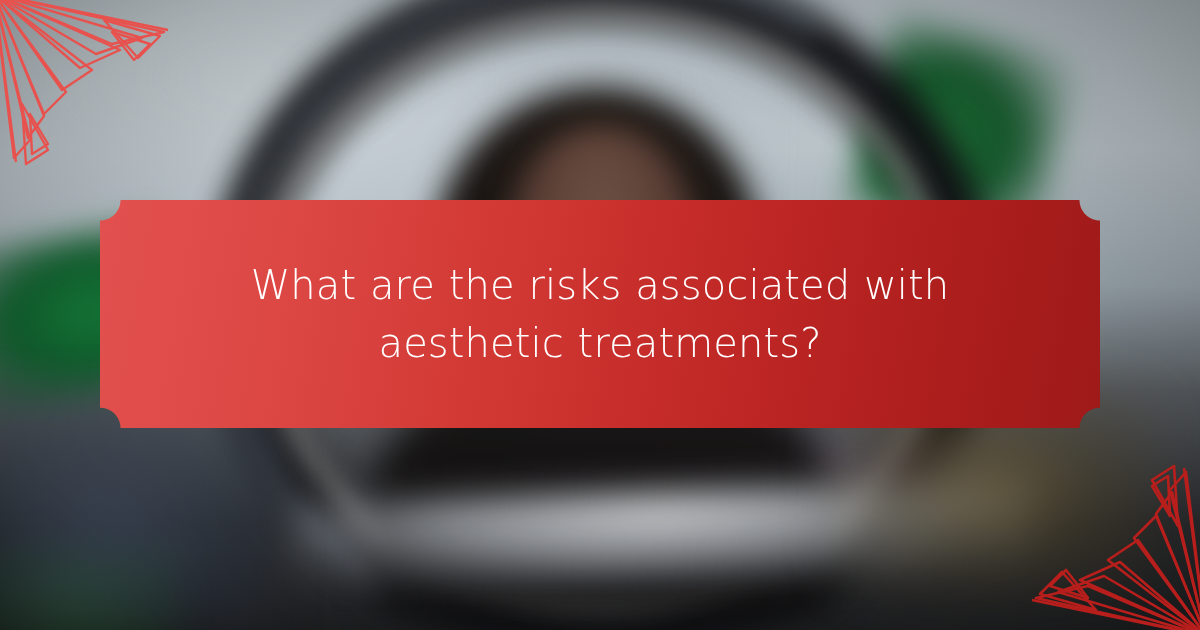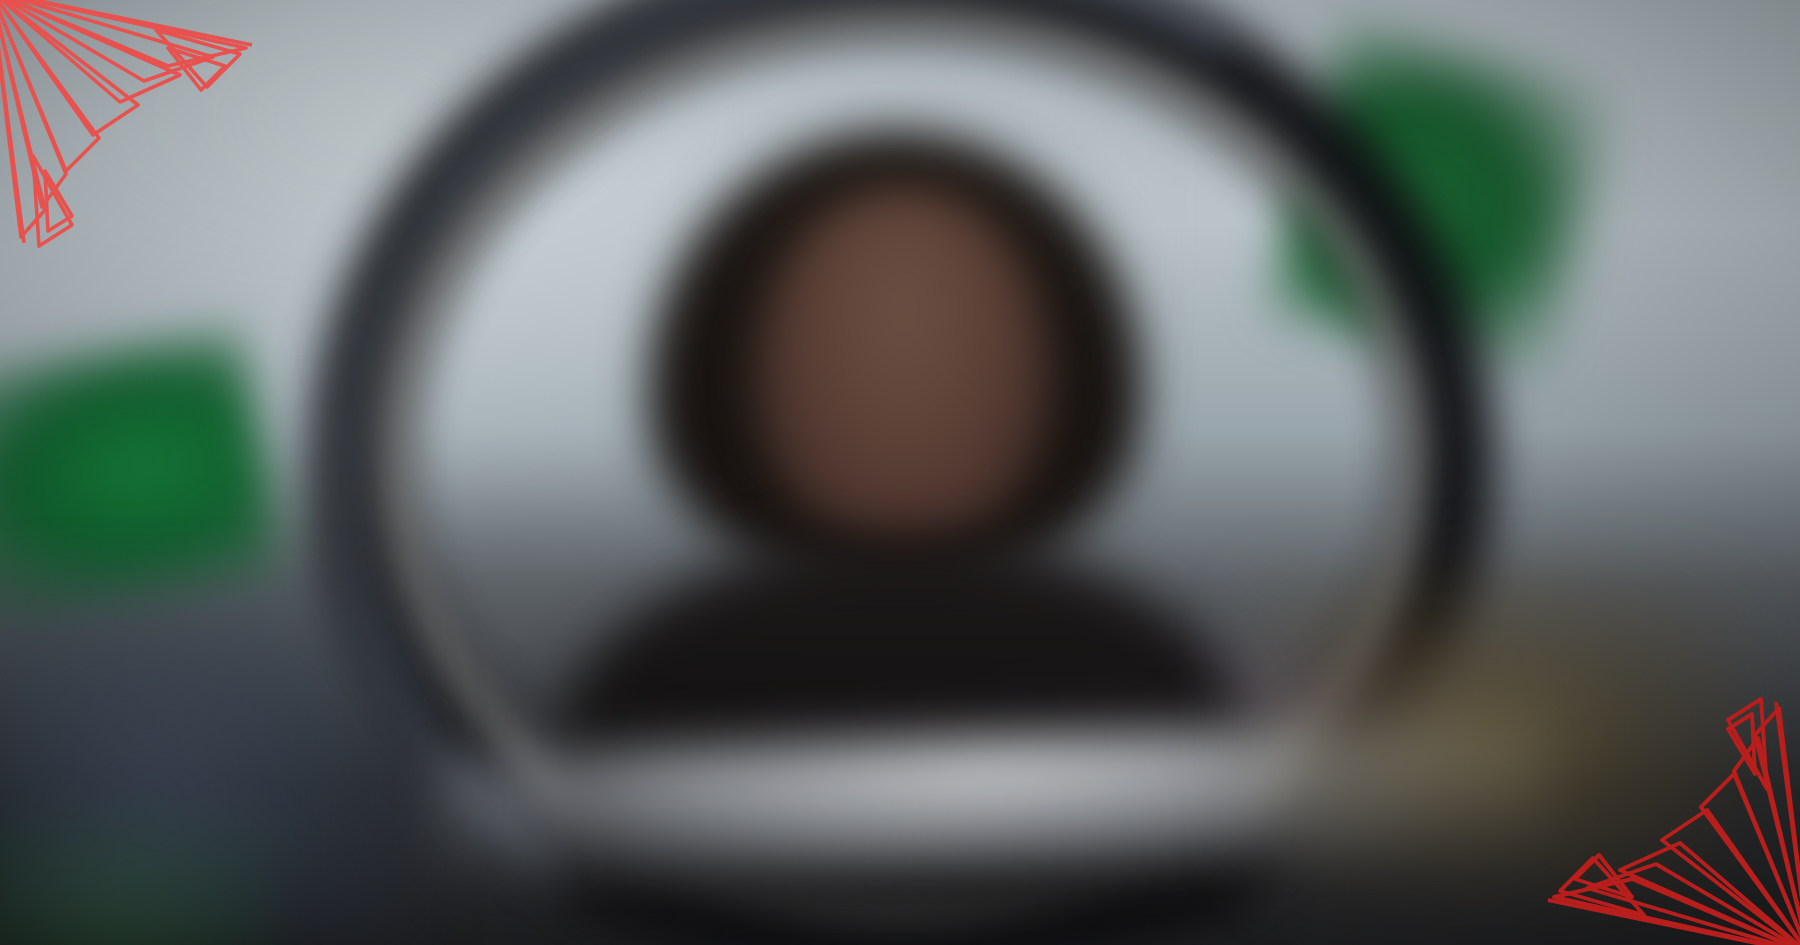--- a/index.html
+++ b/index.html
@@ -360,14 +360,17 @@
       <path d="M2 2 L38 148 L22 166 L2 2 Z"></path>
       <path d="M112 28 L168 44 L146 66 L112 28 Z"></path>
       <path d="M120 40 L158 52 L142 68 L120 40 Z"></path>
       <path d="M30 112 L56 158 L34 172 L30 112 Z"></path>
       <path d="M38 122 L56 152 L40 162 L38 122 Z"></path>
       <path d="M2 2 L24 170"></path>
       <path d="M2 2 L176 38"></path>
     </svg>
   </div>
 
+  <div id="banner">
+    <h1 id="headline">What are the risks associated with aesthetic treatments?</h1>
+  </div>
 
 </div>
 
 </body></html>

